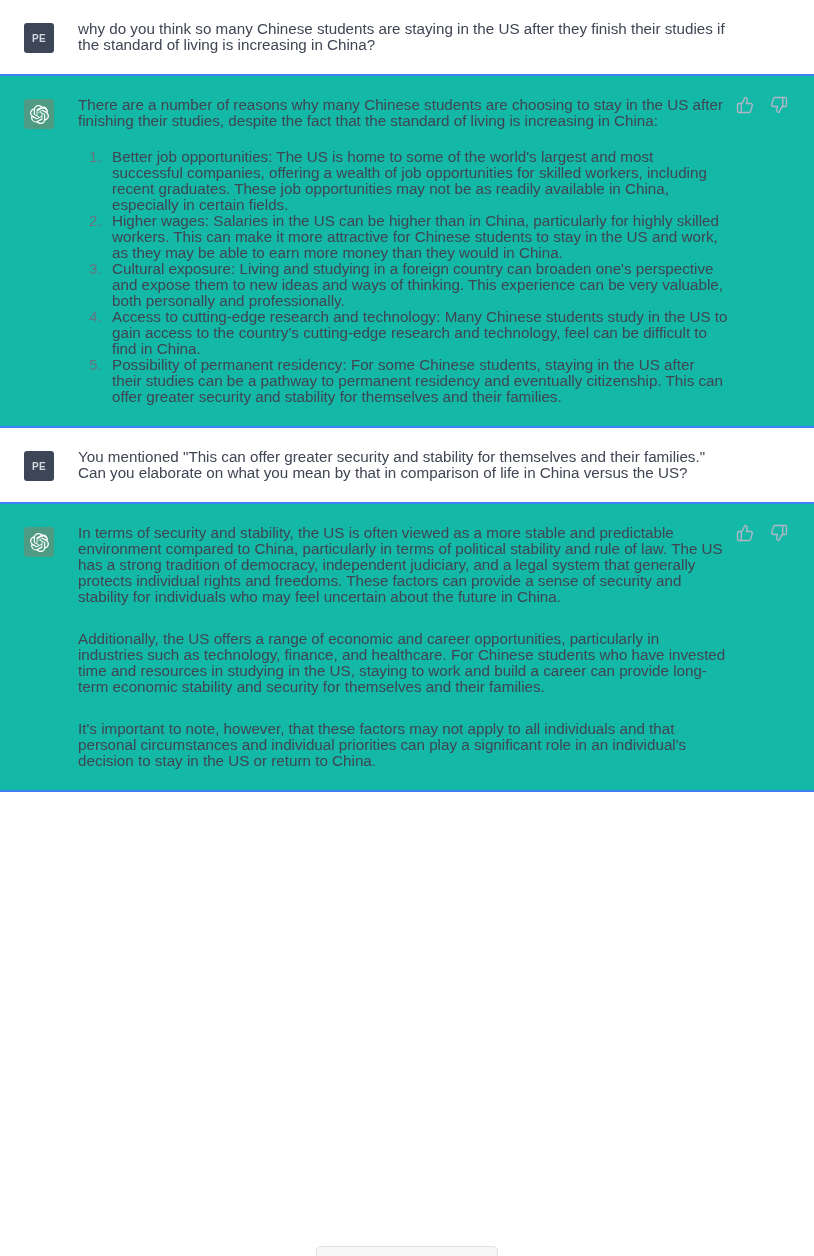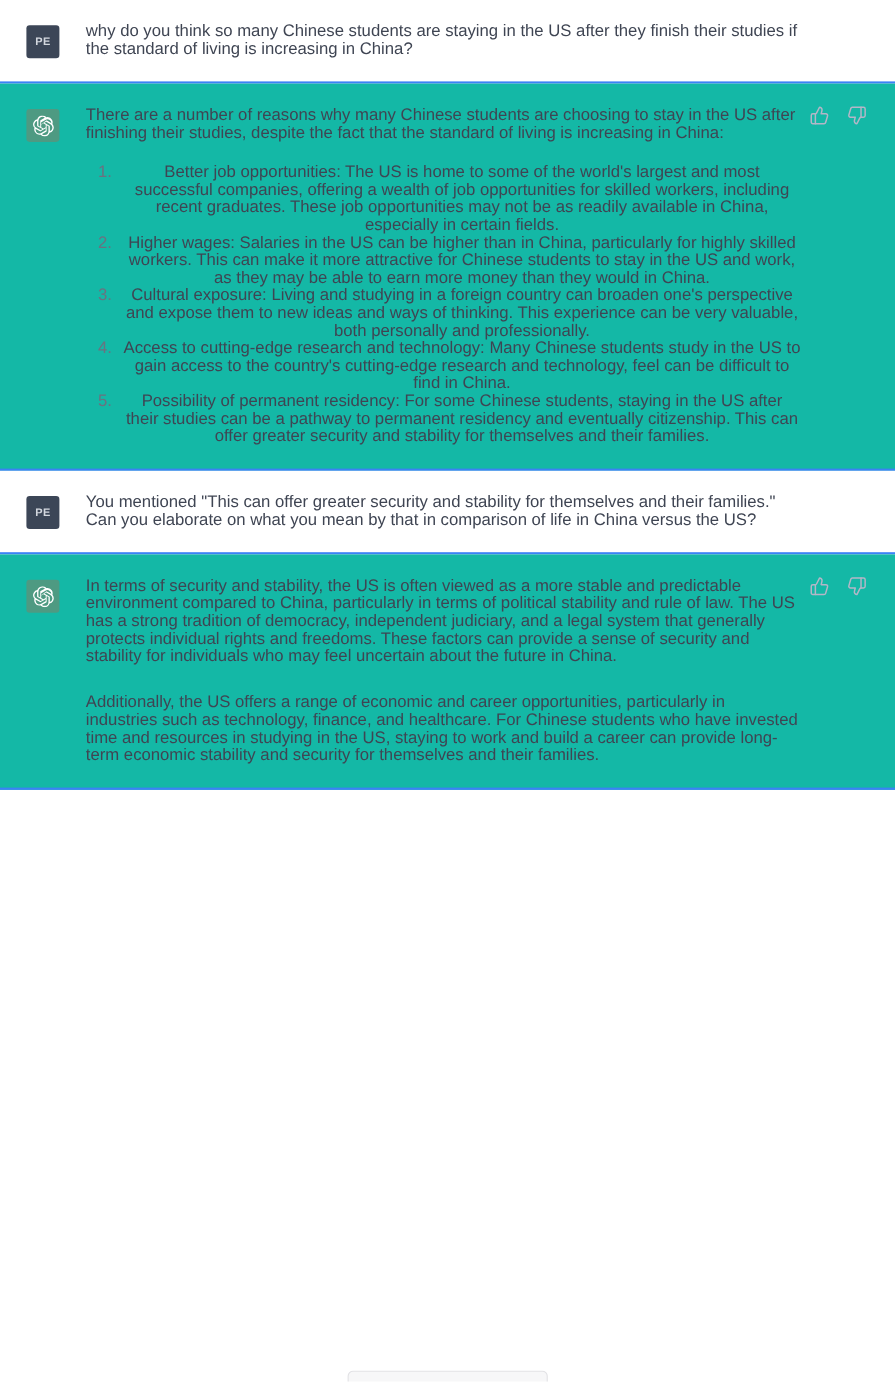--- a/index.html
+++ b/index.html
@@ -69,21 +69,20 @@
     line-height: 16px;
     color: #3f4553;
   }
   .content p { margin: 0; }
   .content p + p { margin-top: 26px; }
 
   .content ol {
     margin: 18px 0 0 0;
     padding-left: 28px;
     list-style-position: outside;
-    text-align: center;
   }
   .content ol li {
     margin: 0;
     padding-left: 6px;
   }
   .content ol li::marker { color: #6b7280; }
 
   .content .intro + ol { margin-top: 20px; }
 
   
@@ -200,20 +199,21 @@
       <div class="avatar assistant">
         <span>
           <svg viewBox="0 0 24 24" width="19" height="19" fill="#ffffff" aria-hidden="true">
             <path d="M22.28 9.82a5.98 5.98 0 0 0-.52-4.91 6.05 6.05 0 0 0-6.51-2.9A6.07 6.07 0 0 0 4.98 4.18a5.98 5.98 0 0 0-4 2.9 6.05 6.05 0 0 0 .75 7.1 5.98 5.98 0 0 0 .51 4.91 6.05 6.05 0 0 0 6.52 2.9A5.98 5.98 0 0 0 13.26 24a6.06 6.06 0 0 0 5.77-4.21 5.99 5.99 0 0 0 4-2.9 6.06 6.06 0 0 0-.75-7.07zM13.26 22.43a4.48 4.48 0 0 1-2.88-1.04l.14-.08 4.78-2.76a.79.79 0 0 0 .39-.68v-6.74l2.02 1.17a.07.07 0 0 1 .04.06v5.58a4.5 4.5 0 0 1-4.5 4.49zM3.6 18.3a4.47 4.47 0 0 1-.54-3.01l.14.09 4.79 2.76a.78.78 0 0 0 .78 0l5.84-3.37v2.33a.08.08 0 0 1-.3.07l-4.84 2.79a4.5 4.5 0 0 1-6.14-1.65zM2.34 7.9a4.49 4.49 0 0 1 2.35-1.97V11.6a.77.77 0 0 0 .38.68l5.81 3.35-2.02 1.17a.08.08 0 0 1-.07 0l-4.83-2.8A4.5 4.5 0 0 1 2.34 7.9zm16.6 3.86L13.1 8.38 15.12 7.2a.08.08 0 0 1 .07 0l4.83 2.79a4.49 4.49 0 0 1-.68 8.1v-5.68a.79.79 0 0 0-.39-.65zm2.01-3.02l-.14-.09-4.78-2.79a.78.78 0 0 0-.79 0L9.4 10.23V7.9a.07.07 0 0 1 .03-.06l4.83-2.79a4.5 4.5 0 0 1 6.68 4.66zM8.3 12.87l-2.02-1.16a.08.08 0 0 1-.04-.06V6.07a4.5 4.5 0 0 1 7.38-3.45l-.14.08L8.7 5.46a.79.79 0 0 0-.39.68l-.01 6.73zm1.1-2.36l2.6-1.5 2.6 1.5v3l-2.6 1.5-2.6-1.5v-3z"></path>
           </svg>
         </span>
       </div>
       <div class="content">
         <p>In terms of security and stability, the US is often viewed as a more stable and predictable environment compared to China, particularly in terms of political stability and rule of law. The US has a strong tradition of democracy, independent judiciary, and a legal system that generally protects individual rights and freedoms. These factors can provide a sense of security and stability for individuals who may feel uncertain about the future in China.</p>
         <p>Additionally, the US offers a range of economic and career opportunities, particularly in industries such as technology, finance, and healthcare. For Chinese students who have invested time and resources in studying in the US, staying to work and build a career can provide long-term economic stability and security for themselves and their families.</p>
+        <p>It's important to note, however, that these factors may not apply to all individuals and that personal circumstances and individual priorities can play a significant role in an individual's decision to stay in the US or return to China.</p>
       </div>
       <div class="feedback">
         <button class="fb-btn" aria-label="good response">
           <svg viewBox="0 0 24 24" fill="none" stroke="currentColor" stroke-width="1.8" stroke-linecap="round" stroke-linejoin="round">
             <path d="M7 10v12"></path>
             <path d="M15 5.88L14 10h5.83a2 2 0 0 1 1.92 2.56l-2.33 8A2 2 0 0 1 17.5 22H4a2 2 0 0 1-2-2v-8a2 2 0 0 1 2-2h2.76a2 2 0 0 0 1.79-1.11L12 2a3.13 3.13 0 0 1 3 3.88z"></path>
           </svg>
         </button>
         <button class="fb-btn" aria-label="bad response">
           <svg viewBox="0 0 24 24" fill="none" stroke="currentColor" stroke-width="1.8" stroke-linecap="round" stroke-linejoin="round">

